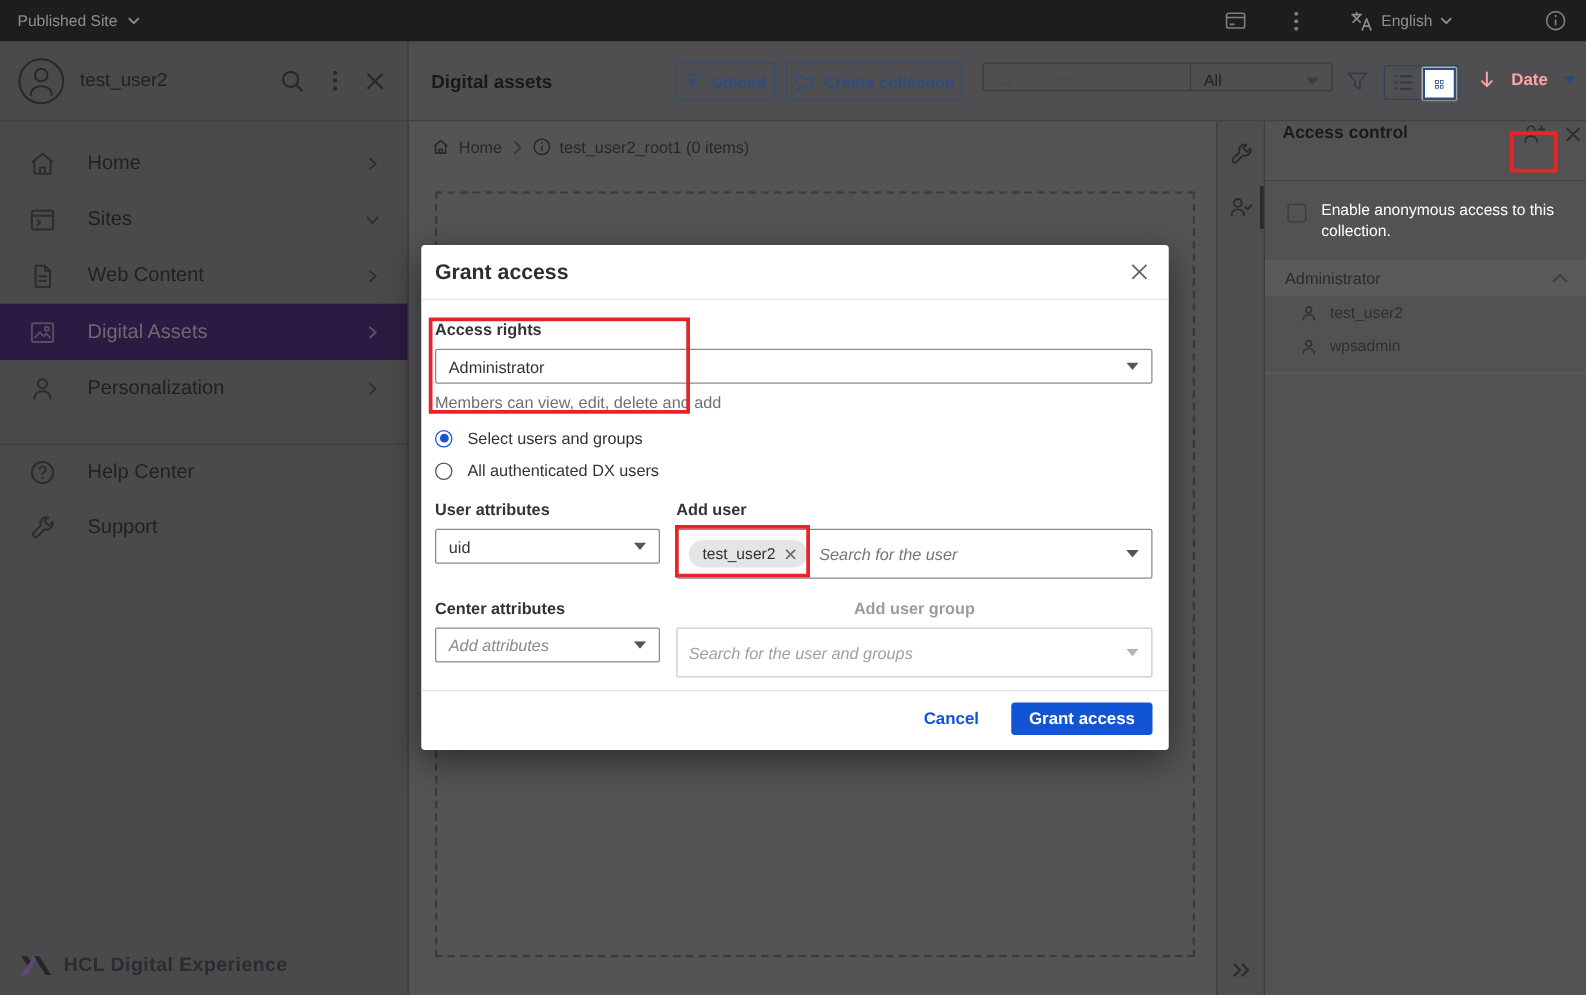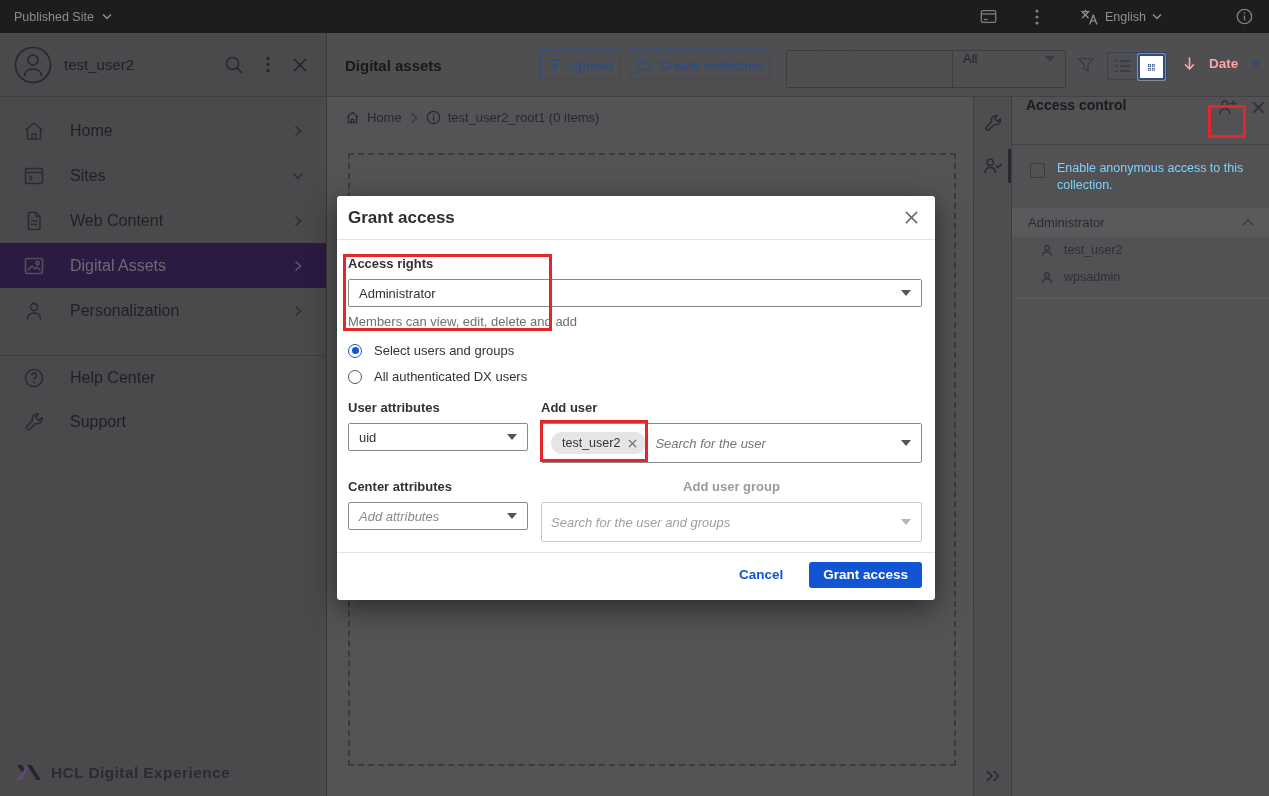--- a/index.html
+++ b/index.html
@@ -37,22 +37,22 @@
   .side-logo { position:absolute; left:16px; bottom:12px; display:flex; align-items:center; gap:9px; }
   .side-logo .txt { font-size:15.5px; font-weight:bold; color:#2b2b30; letter-spacing:.4px; }
 
   
   .band { position:absolute; left:327px; top:33px; width:942px; height:64px; background:#4f4f52;
           border-bottom:1px solid #424245; z-index:1; }
   .band .title { position:absolute; left:18px; top:24px; font-size:15px; font-weight:bold; color:#19191b; }
   .btn-dim { position:absolute; top:17px; height:30px; border:1px solid #2d4e7e; border-radius:2px;
              display:flex; align-items:center; justify-content:center; gap:7px; color:#2d4e7e;
              font-size:13px; font-weight:bold; background:transparent; cursor:pointer; }
-  .search-box { position:absolute; left:459px; top:17px; width:280px; height:38px; border:1px solid #3c3c3f;
-                border-radius:2px; display:flex; align-items:flex-start; }
+  .search-box { position:absolute; left:459px; top:17px; width:280px; height:23px; border:1px solid #3c3c3f;
+                border-radius:2px; display:flex; align-items:flex-end; }
   .search-box .sico { margin:0 6px 0 9px; color:#4c4c4f; }
   .search-box input { flex:1; min-width:0; border:0; outline:0; background:transparent; font-size:13px;
                       color:#232327; font-family:"Liberation Sans", sans-serif; }
   .search-box input::placeholder { font-style:italic; color:#4c4c4f; }
   .search-box .vdiv { width:1px; align-self:stretch; background:#3c3c3f; }
   .search-box .scope { display:flex; align-items:center; width:112px; padding:0 10px; gap:8px; cursor:pointer; }
   .search-box .scope span { flex:1; font-size:13px; color:#232327; }
   .caret-dim { color:#3b3b3f; }
   .funnel { position:absolute; left:749px; top:22px; color:#343c4a; cursor:pointer; }
   .toggle { position:absolute; left:780px; top:19px; width:60px; height:28px; display:flex;
@@ -78,21 +78,21 @@
   .strip .s-ico { position:absolute; left:50%; transform:translateX(-50%); color:#2a2a2e; cursor:pointer; }
   .strip .indicator { position:absolute; right:0; top:52px; width:3px; height:34px; background:#2a2a2e; }
 
   
   .panel { position:absolute; left:1012px; top:97px; width:257px; height:699px; background:#525255; }
   .panel-head { height:48px; display:flex; align-items:flex-start; padding:0 4px 0 14px; border-bottom:1px solid #434346; }
   .panel-head .t { font-size:14px; font-weight:bold; color:#1b1b1e; }
   .panel-head .icons { margin-left:auto; display:flex; align-items:center; gap:14px; color:#2f2f33; }
   .anon { display:flex; gap:12px; padding:15px 14px 0 18px; }
   .checkbox { width:15px; height:15px; border:1.5px solid #3b3b3e; border-radius:2px; flex:none; margin-top:3px; cursor:pointer; }
-  .anon .txt { font-size:12.5px; color:#7dd3fc; line-height:1.35; width:190px; }
+  .anon .txt { font-size:12.5px; color:#ffffff; line-height:1.35; width:190px; }
   .role-bar { margin-top:14px; height:29px; background:#5a5a5d; display:flex; align-items:center;
               padding:0 14px 0 16px; cursor:pointer; }
   .role-bar span { font-size:13px; color:#2b2b2f; }
   .role-bar .up { margin-left:auto; color:#3f3f43; }
   .p-user { height:27px; display:flex; align-items:center; gap:10px; padding-left:28px; color:#303034; }
   .p-user .nm { font-size:12.5px; }
   .p-user:first-of-type { margin-top:9px; }
   .p-bottom-line { border-top:1px solid #5c5c5f; margin-top:7px; }
 
   

